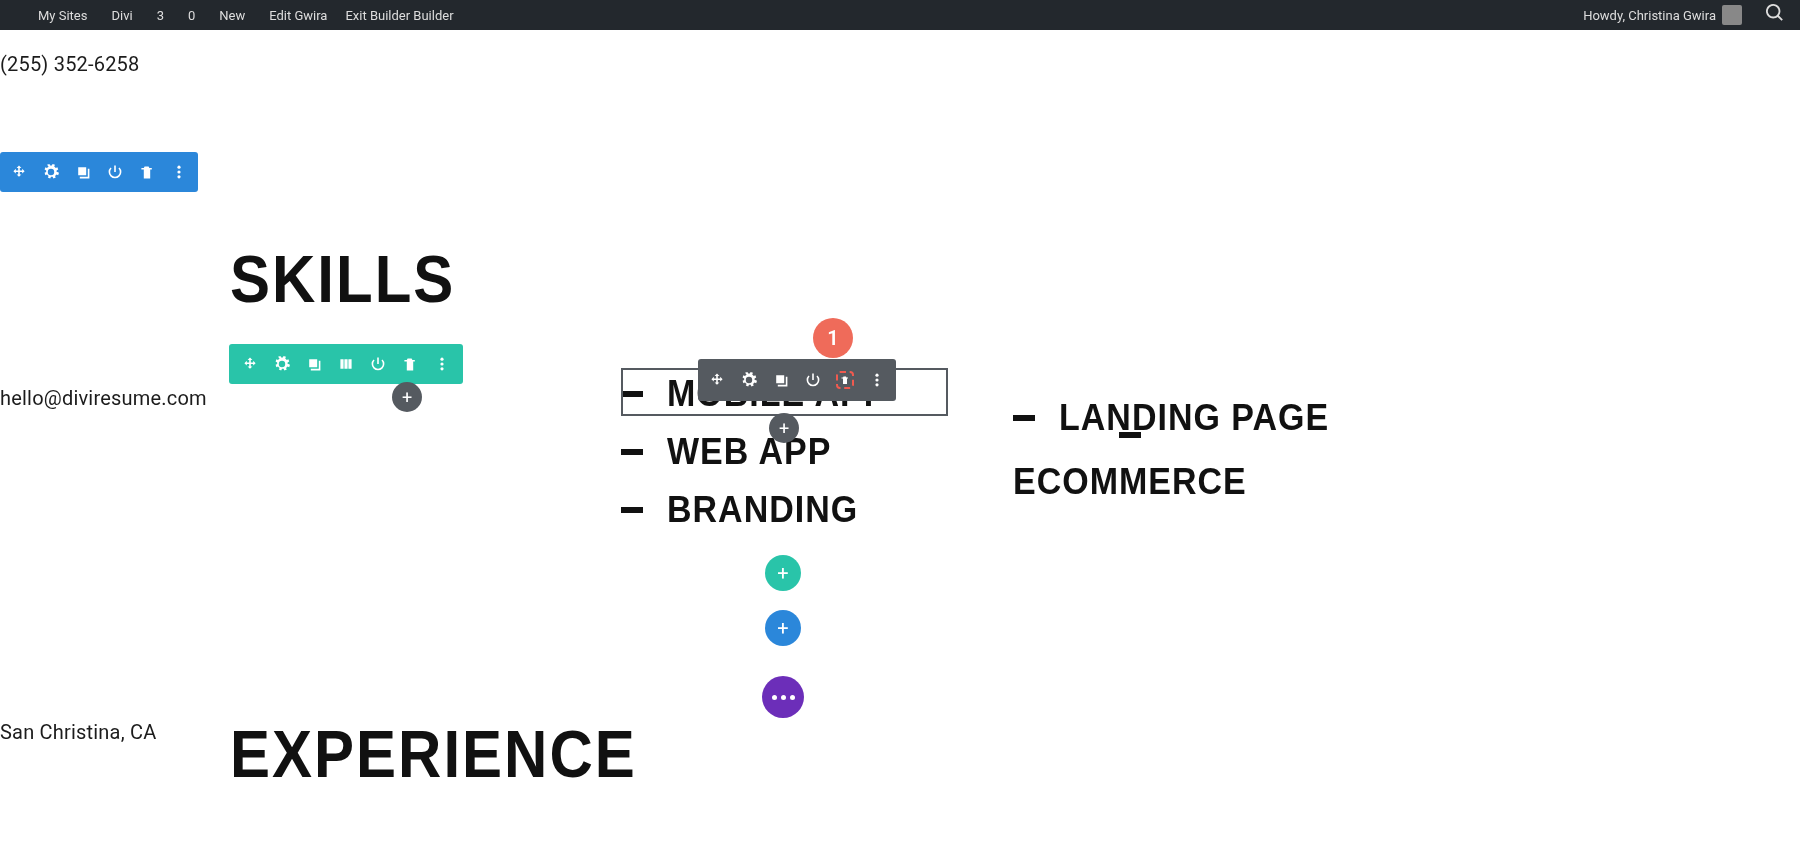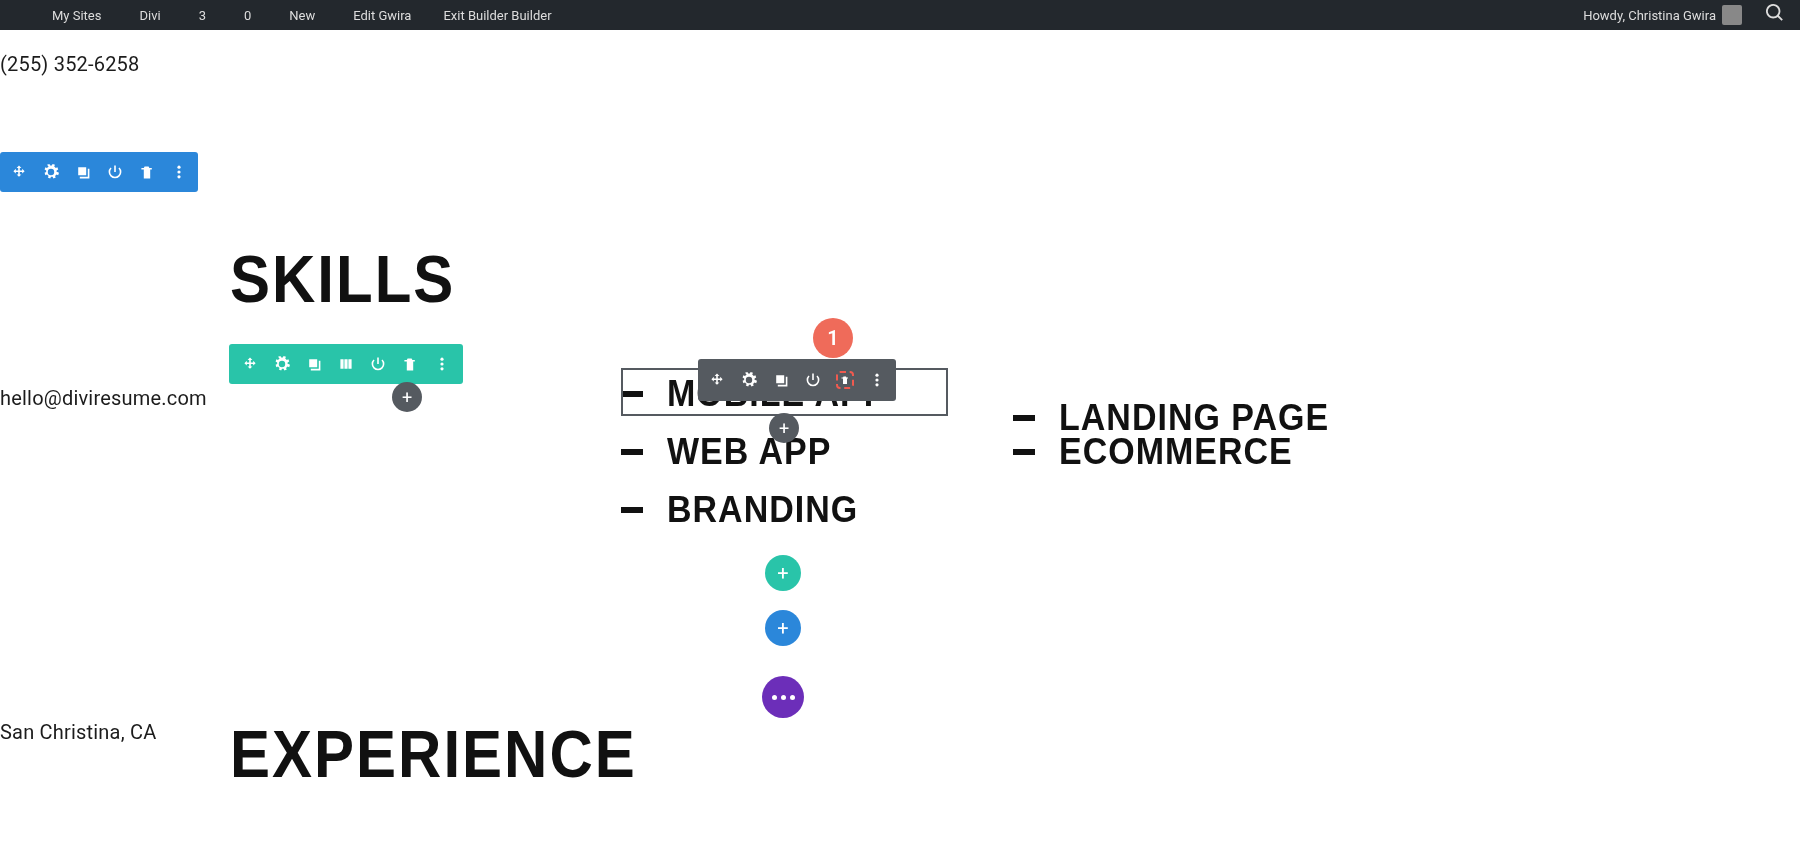--- a/index.html
+++ b/index.html
@@ -15,21 +15,21 @@
   
   .admin-bar {
     background: #23282d;
     height: 30px;
     display: flex;
     align-items: center;
     color: #ddd;
     font-size: 13px;
     padding: 0 6px;
   }
-  .admin-bar-left { display: flex; align-items: center; flex: 1; gap: 16px; }
+  .admin-bar-left { display: flex; align-items: center; flex: 1; gap: 2px; }
   .admin-bar-right { display: flex; align-items: center; gap: 10px; padding-right: 4px; }
   .ab-item {
     display: flex;
     align-items: center;
     padding: 0 8px;
     height: 30px;
     cursor: pointer;
     color: #ddd;
     gap: 6px;
   }
@@ -188,21 +188,21 @@
     font-weight: 900;
     font-size: 34px;
     letter-spacing: 1px;
     font-family: Arial, Helvetica, sans-serif;
     transform: scaleY(1.1);
   }
   .skill-mobile { top: 374px; left: 621px; }
   .skill-webapp { top: 432px; left: 621px; }
   .skill-branding { top: 490px; left: 621px; }
   .skill-landing { top: 374px; left: 1013px; margin-top: 24px; }
-  .skill-ecom { top: 432px; left: 1013px; }
+  .skill-ecom { top: 432px; left: 1013px; flex-direction: column; }
 
   
   .circle-btn {
     position: absolute;
     width: 36px; height: 36px;
     border-radius: 50%;
     display: flex; align-items: center; justify-content: center;
     color: #fff;
     font-size: 20px;
     cursor: pointer;

